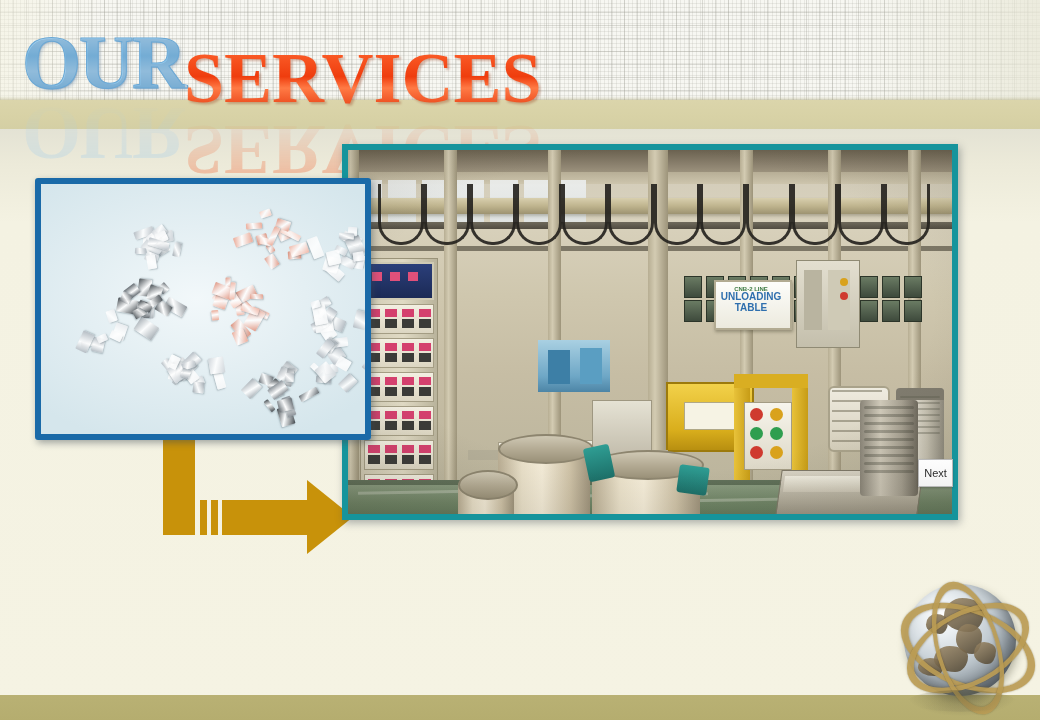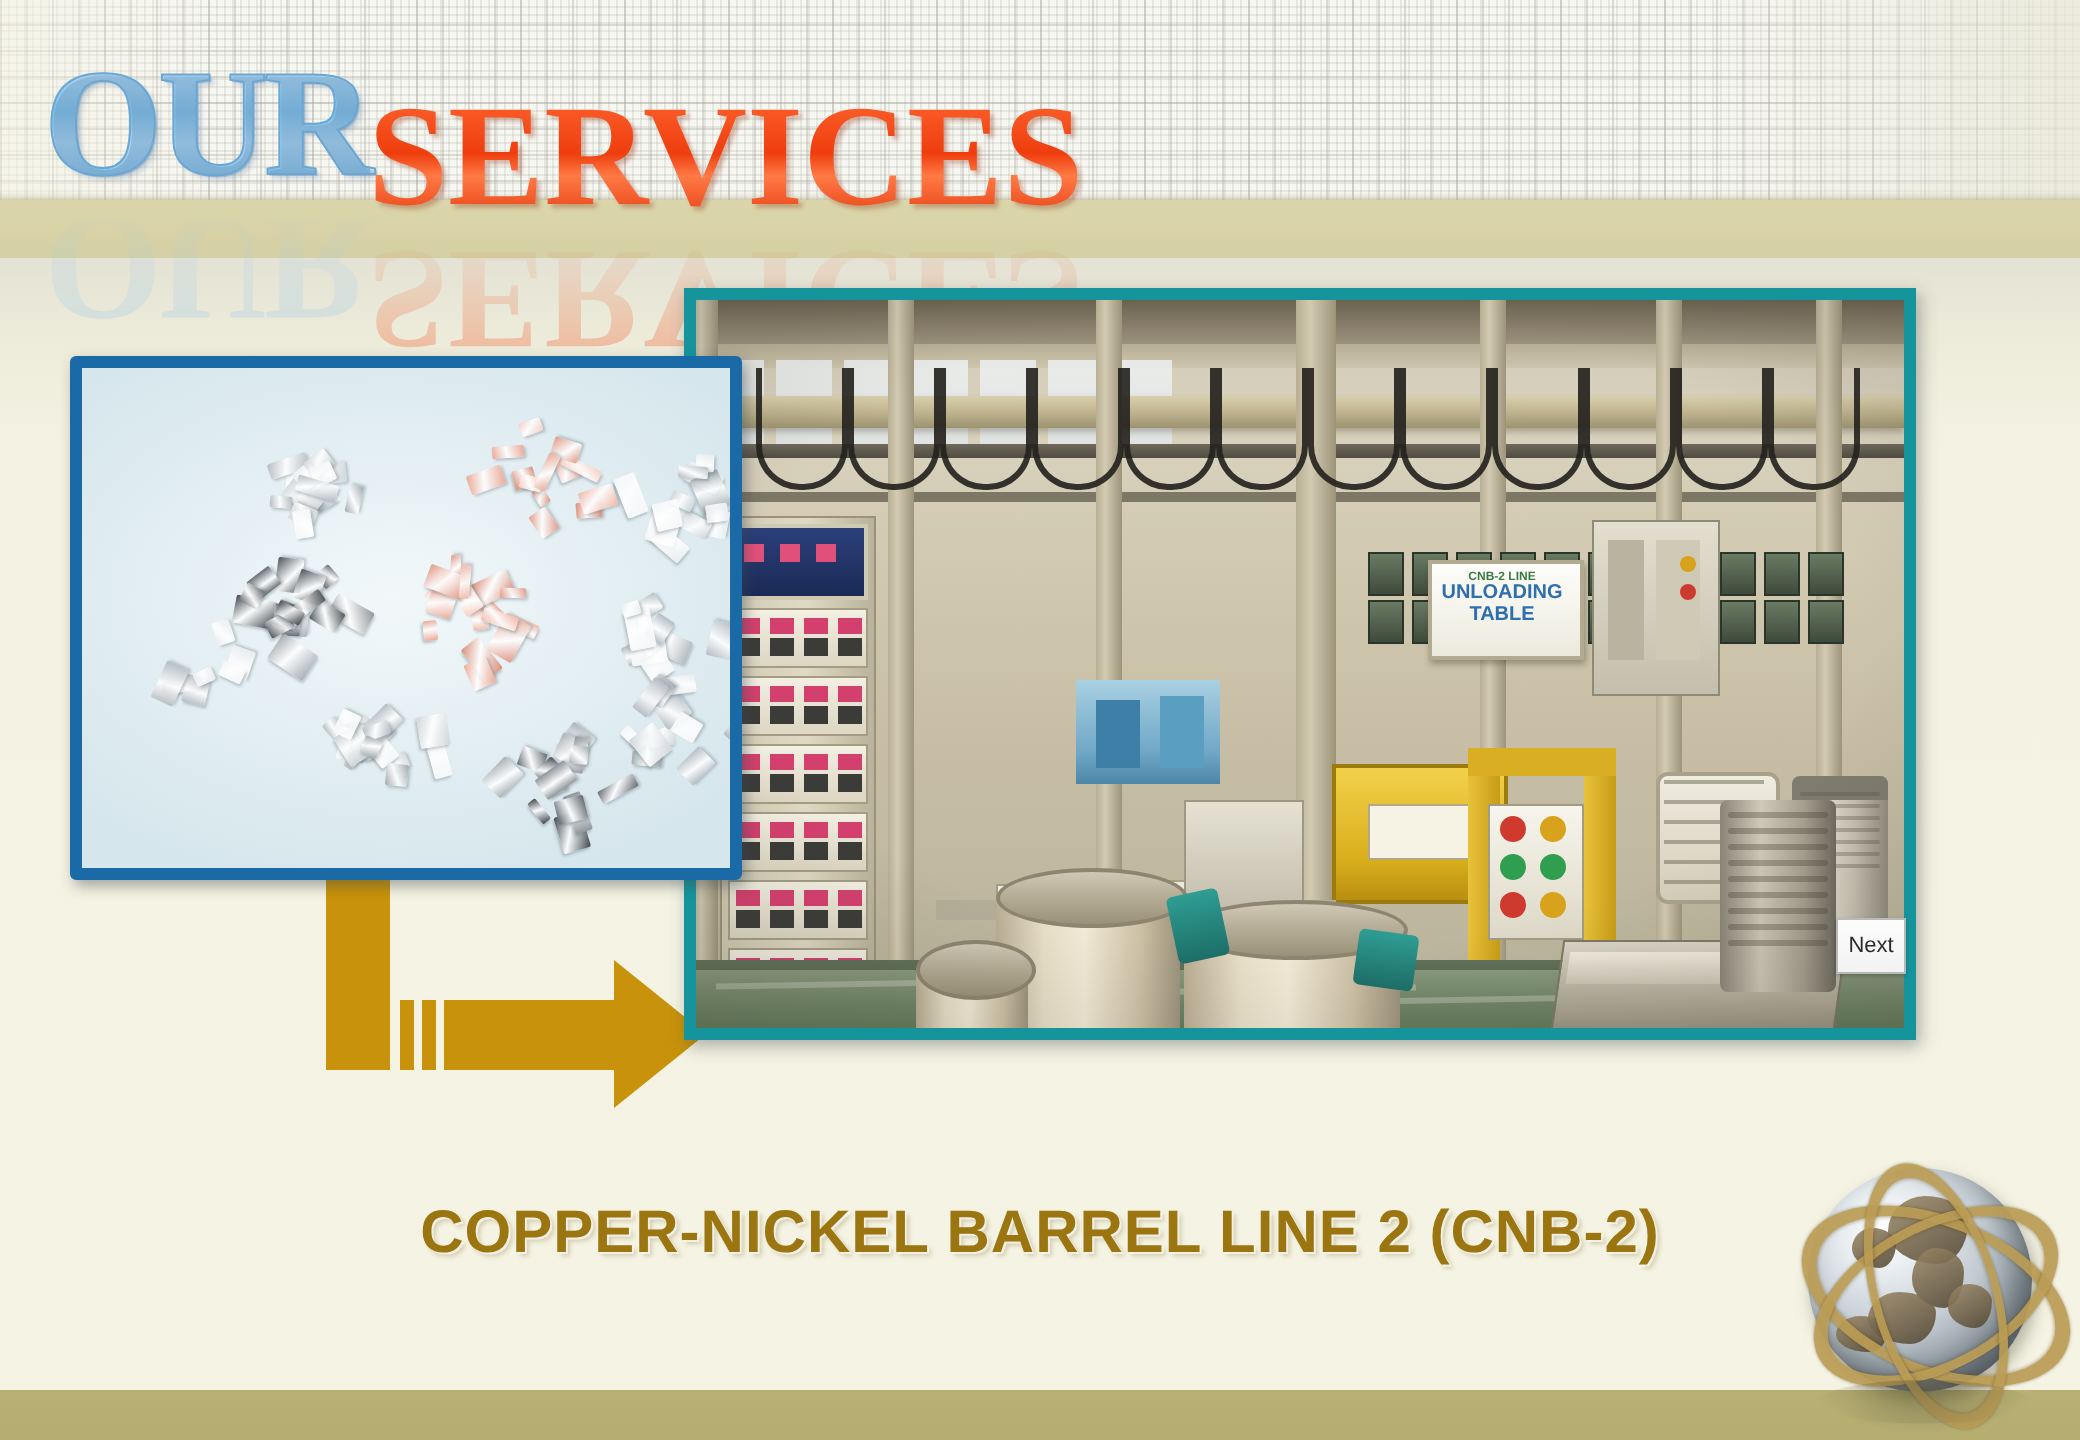--- a/index.html
+++ b/index.html
@@ -569,21 +569,20 @@
         <div class="part" style="left: 40.3px; top: 155.5px; width: 21px; height: 5.7px; transform: rotate(-8.7deg); background: linear-gradient(70deg, rgb(159, 168, 175) 0%, rgba(255, 255, 255, 0.85) 45%, rgb(159, 168, 175) 100%); box-shadow: rgba(90, 105, 115, 0.35) 1px 1px 1.5px;"></div>
         <div class="part" style="left: 51.4px; top: 154.4px; width: 11.8px; height: 13.6px; transform: rotate(13deg); background: linear-gradient(5deg, rgb(180, 188, 195) 0%, rgba(255, 255, 255, 0.85) 45%, rgb(180, 188, 195) 100%); box-shadow: rgba(90, 105, 115, 0.35) 1px 1px 1.5px;"></div>
         <div class="part" style="left: 33.7px; top: 151.6px; width: 19.6px; height: 12px; transform: rotate(-65.1deg); background: linear-gradient(82deg, rgb(180, 188, 195) 0%, rgba(255, 255, 255, 0.85) 45%, rgb(180, 188, 195) 100%); box-shadow: rgba(90, 105, 115, 0.35) 1px 1px 1.5px;"></div>
         <div class="part" style="left: 65.7px; top: 126.2px; width: 9.3px; height: 11.5px; transform: rotate(-18.5deg); background: linear-gradient(60deg, rgb(233, 236, 239) 0%, rgba(255, 255, 255, 0.85) 45%, rgb(233, 236, 239) 100%); box-shadow: rgba(90, 105, 115, 0.35) 1px 1px 1.5px;"></div>
         <div class="part" style="left: 71.3px; top: 141.5px; width: 15.7px; height: 12.4px; transform: rotate(-70.9deg); background: linear-gradient(95deg, rgb(233, 236, 239) 0%, rgba(255, 255, 255, 0.85) 45%, rgb(233, 236, 239) 100%); box-shadow: rgba(90, 105, 115, 0.35) 1px 1px 1.5px;"></div>
         <div class="part" style="left: 69.4px; top: 147.9px; width: 11.7px; height: 8.4px; transform: rotate(24.9deg); background: linear-gradient(123deg, rgb(244, 246, 247) 0%, rgba(255, 255, 255, 0.85) 45%, rgb(244, 246, 247) 100%); box-shadow: rgba(90, 105, 115, 0.35) 1px 1px 1.5px;"></div>
         <div class="part" style="left: 55.9px; top: 151.2px; width: 9.6px; height: 6.7px; transform: rotate(-24.7deg); background: linear-gradient(103deg, rgb(233, 236, 239) 0%, rgba(255, 255, 255, 0.85) 45%, rgb(233, 236, 239) 100%); box-shadow: rgba(90, 105, 115, 0.35) 1px 1px 1.5px;"></div>
       </div>
   </div>
 
-  <div class="caption">COPPER-NICKEL  BARREL LINE 2 (CNB-2)</div>
 
   <div class="globe-wrap">
     <div class="globe" id="globe-body">
         <div class="land" style="left: 40px; top: 14px; width: 40px; height: 34px;"></div>
         <div class="land" style="left: 52px; top: 40px; width: 26px; height: 30px;"></div>
         <div class="land" style="left: 22px; top: 30px; width: 22px; height: 20px;"></div>
         <div class="land" style="left: 30px; top: 62px; width: 34px; height: 26px;"></div>
         <div class="land" style="left: 70px; top: 58px; width: 22px; height: 22px;"></div>
         <div class="land" style="left: 14px; top: 74px; width: 26px; height: 18px;"></div>
       </div>

